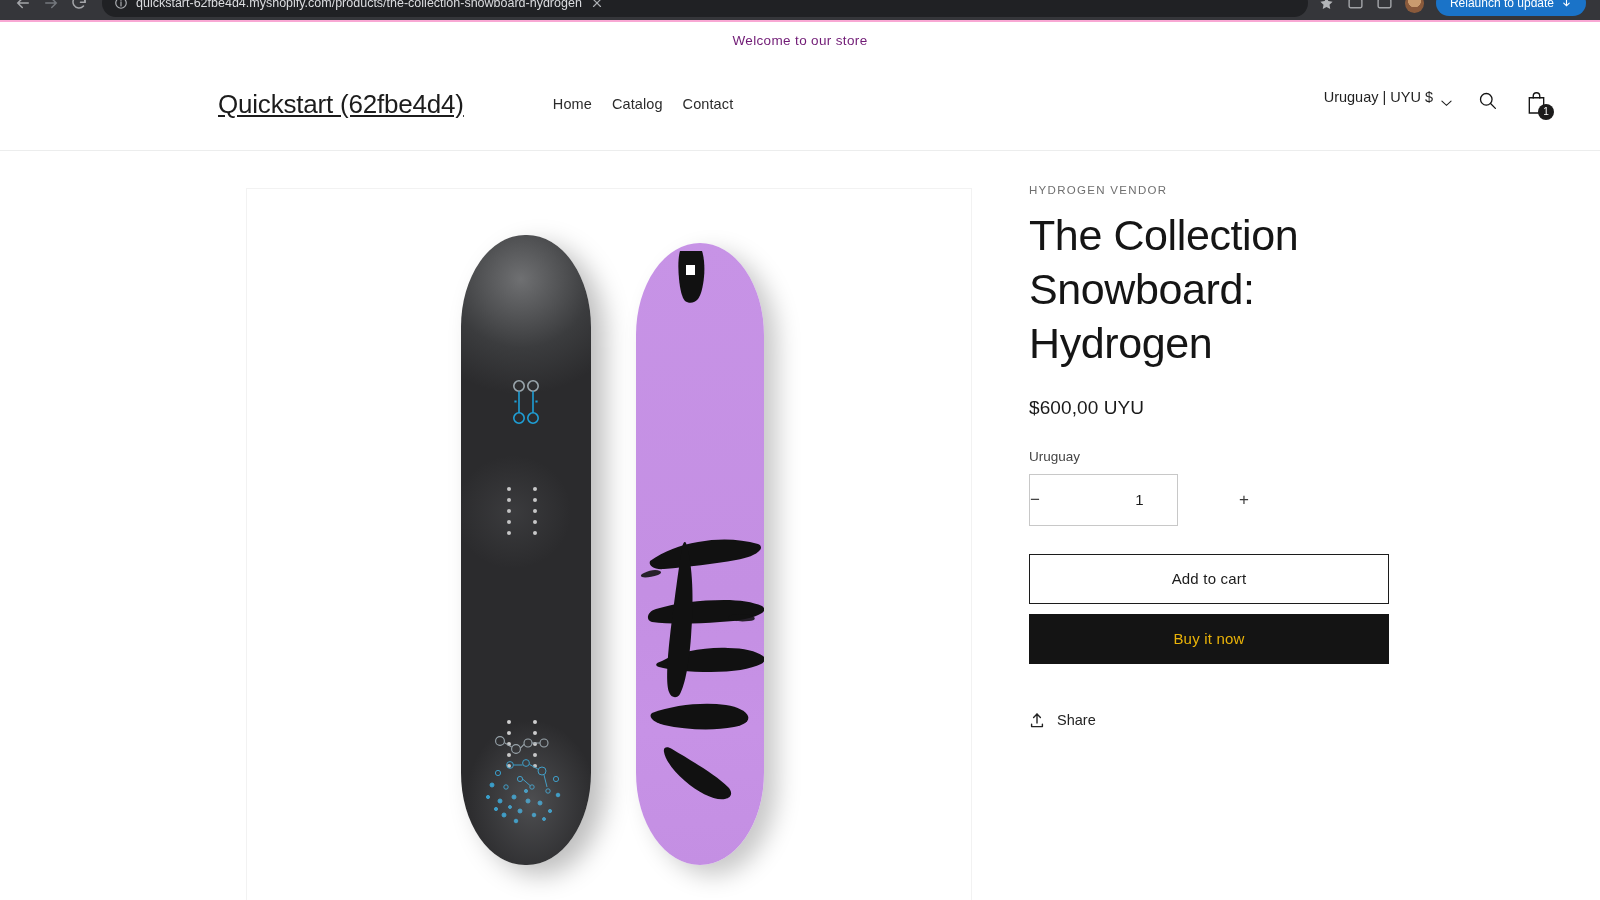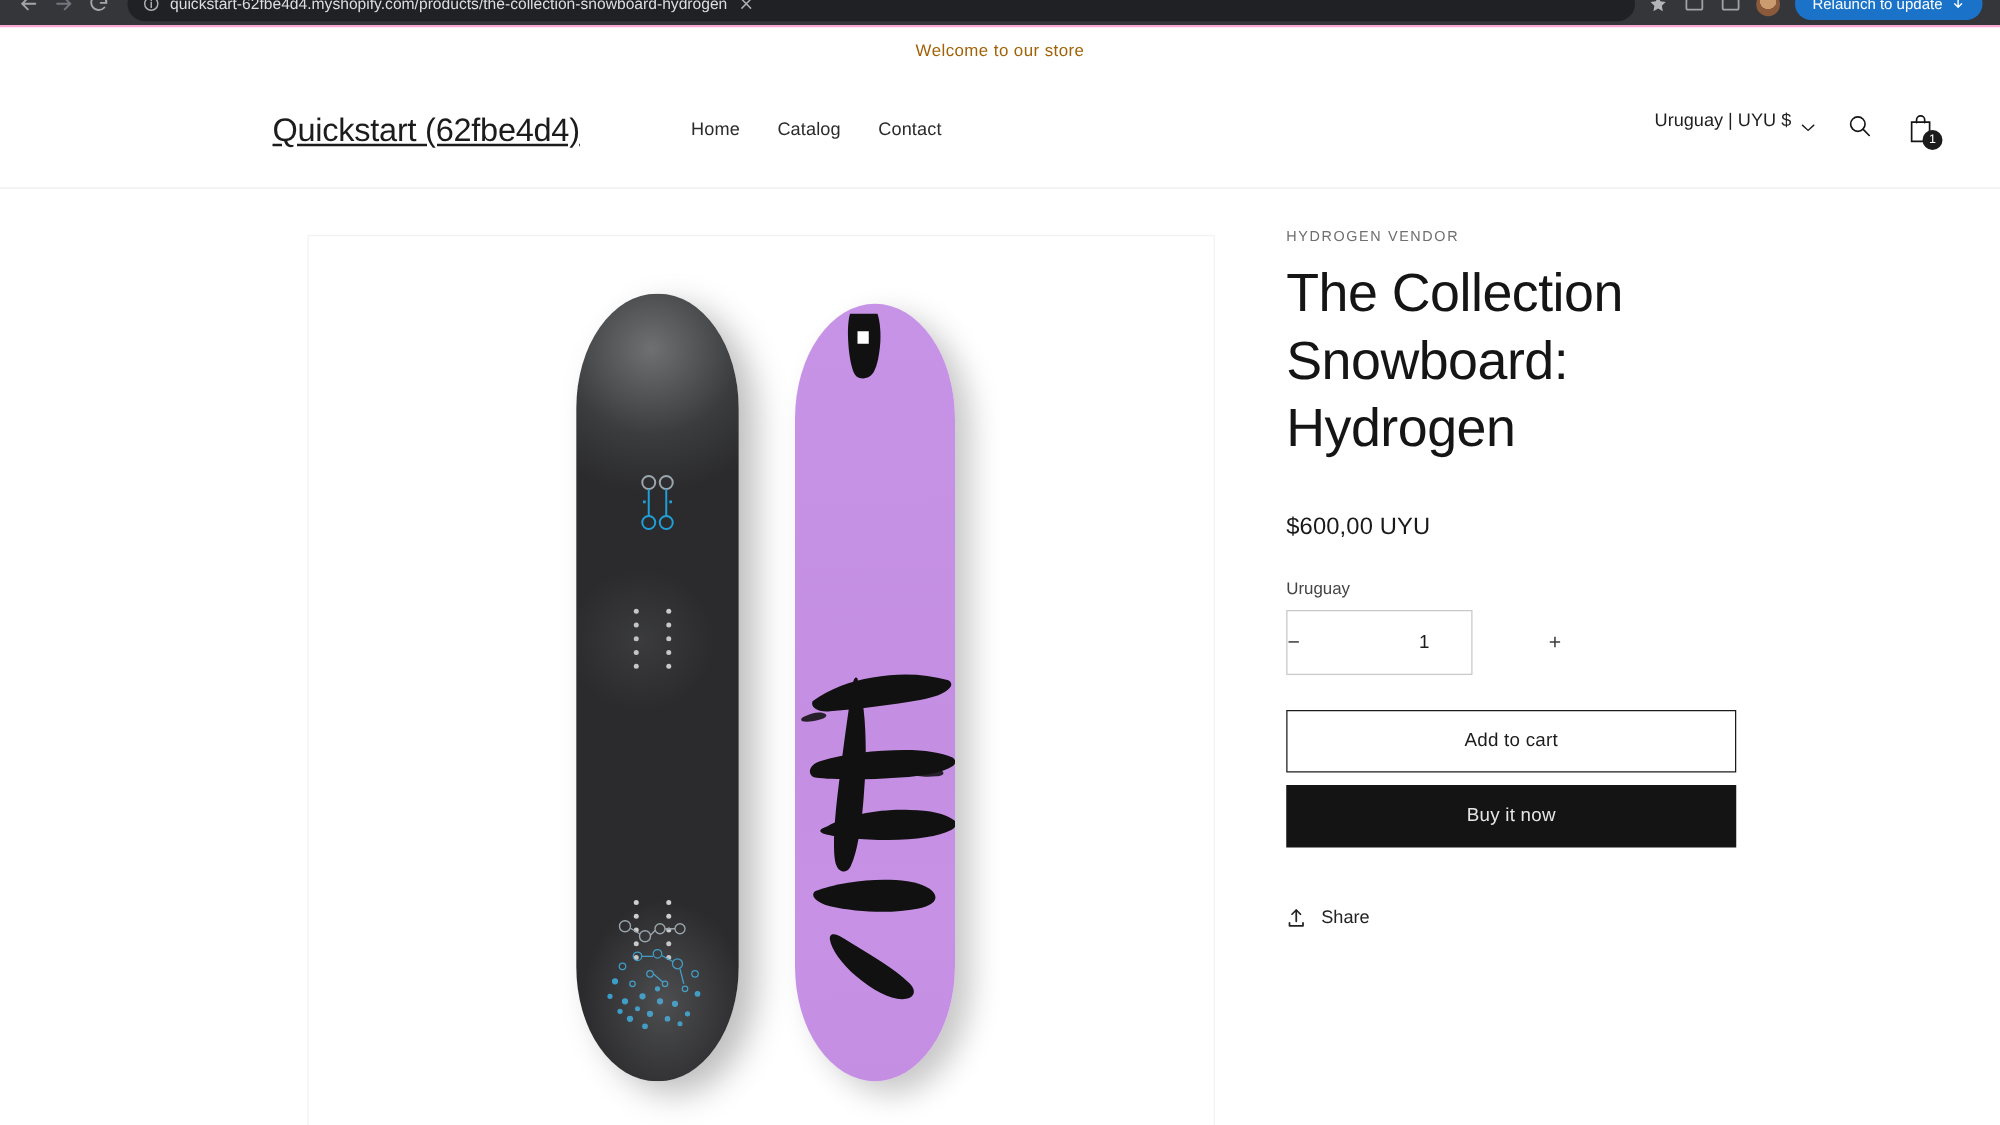--- a/index.html
+++ b/index.html
@@ -52,37 +52,37 @@
   }
   .chrome-update-btn .dl { width: 11px; height: 11px; }
 
   
   .announcement-bar {
     position: absolute; top: 22px; left: 0; width: 1600px; height: 36px;
     display: flex; align-items: center; justify-content: center;
     background: #fff;
   }
   .announcement-text {
-    font-size: 13.5px; color: #a16207; letter-spacing: .35px;
+    font-size: 13.5px; color: #701a75; letter-spacing: .35px;
     font-family: "Liberation Sans", sans-serif;
   }
 
   
   .site-header {
     position: absolute; top: 58px; left: 0; width: 1600px; height: 93px;
     border-bottom: 1px solid #eceded;
     display: flex; align-items: center;
     padding: 0 50px 0 218px;
     background: #fff;
   }
   .store-name {
     font-size: 26px; color: #1c1c1c; letter-spacing: -0.2px;
     font-weight: 400; white-space: nowrap;
   }
-  .main-nav { display: flex; align-items: center; gap: 30px; margin-left: 42px; padding-left: 47px; }
+  .main-nav { display: flex; align-items: center; gap: 20px; margin-left: 42px; padding-left: 47px; }
   .nav-link {
     font-size: 14.5px; color: #2b2b2b; text-decoration: none; white-space: nowrap;
     letter-spacing: .1px;
   }
   .header-right {
     margin-left: auto; display: flex; align-items: flex-start; gap: 22px;
   }
   .locale-selector {
     display: flex; align-items: center; gap: 8px;
     font-size: 14.5px; color: #1f1f1f; white-space: nowrap;
@@ -160,21 +160,21 @@
   
   .info-col {
     position: absolute; left: 1016px; top: 32px; width: 380px;
   }
   .product-vendor {
     font-size: 11.5px; letter-spacing: 1.3px; color: #6f6f6f;
     text-transform: uppercase; margin-bottom: 12px;
   }
   .product-title {
     font-size: 43px; line-height: 1.26; color: #151515;
-    font-weight: 400; letter-spacing: -0.4px; margin-bottom: 40px;
+    font-weight: 400; letter-spacing: -0.4px; margin-bottom: 26px;
   }
   .product-price {
     font-size: 19px; color: #1a1a1a; letter-spacing: .1px; margin-bottom: 30px;
   }
   .qty-label { font-size: 13.5px; color: #454545; margin-bottom: 10px; }
   .qty-stepper {
     width: 149px; height: 52px; border: 1px solid #c8c8c8;
     display: flex; align-items: center; margin-bottom: 28px; background: #fff;
   }
   .qty-btn {
@@ -187,21 +187,21 @@
     border: 0; background: none; font-family: "Liberation Sans", sans-serif;
   }
   .btn-add-to-cart {
     width: 360px; height: 50px; border: 1px solid #1c1c1c; background: #fff;
     color: #1c1c1c; font-size: 15px; letter-spacing: .2px;
     margin-bottom: 10px; display: flex; align-items: center; justify-content: center;
     font-family: "Liberation Sans", sans-serif;
   }
   .btn-buy-now {
     width: 360px; height: 50px; border: 0; background: #141414;
-    color: #e5e5e5; font-size: 15px; letter-spacing: .2px;
+    color: #eab308; font-size: 15px; letter-spacing: .2px;
     display: flex; align-items: center; justify-content: center;
     font-family: "Liberation Sans", sans-serif;
   }
   .share-row {
     display: flex; align-items: center; gap: 12px; margin-top: 48px;
   }
   .share-label { font-size: 14.5px; color: #232323; }
   .share-icon { width: 16px; height: 17px; display: block; }
 </style>
 </head>

